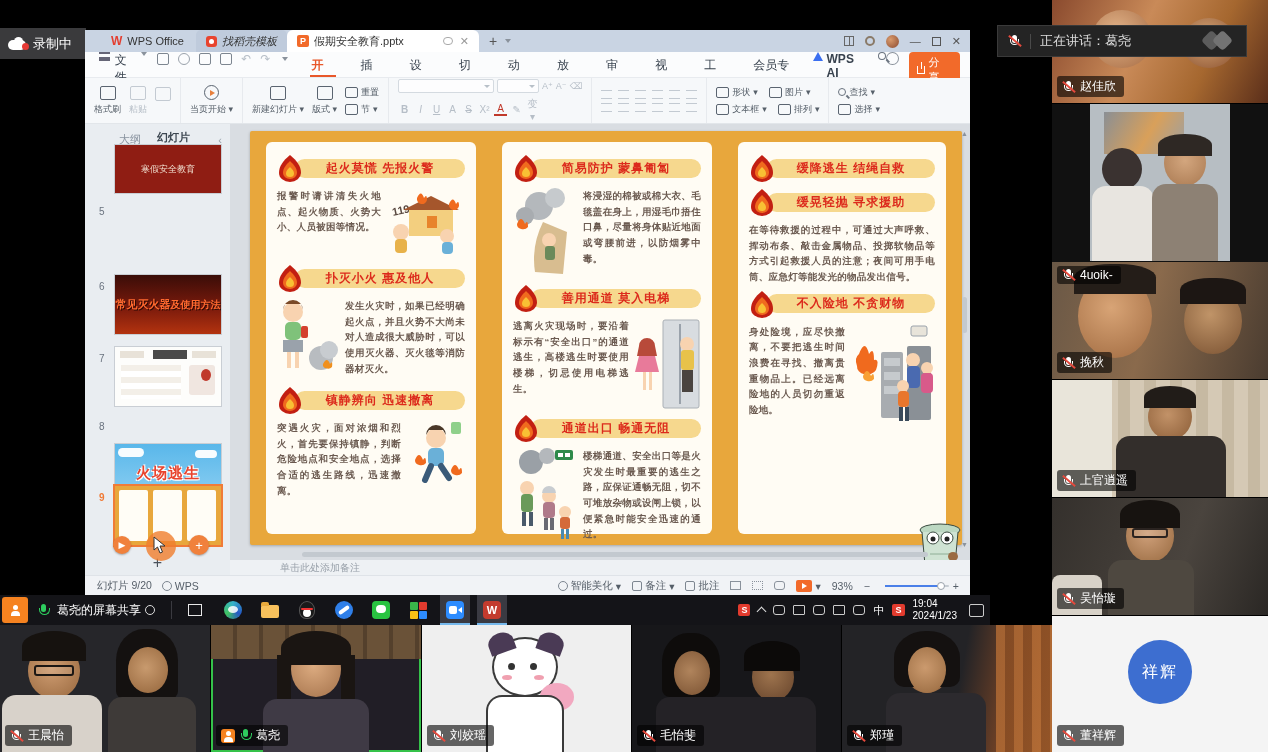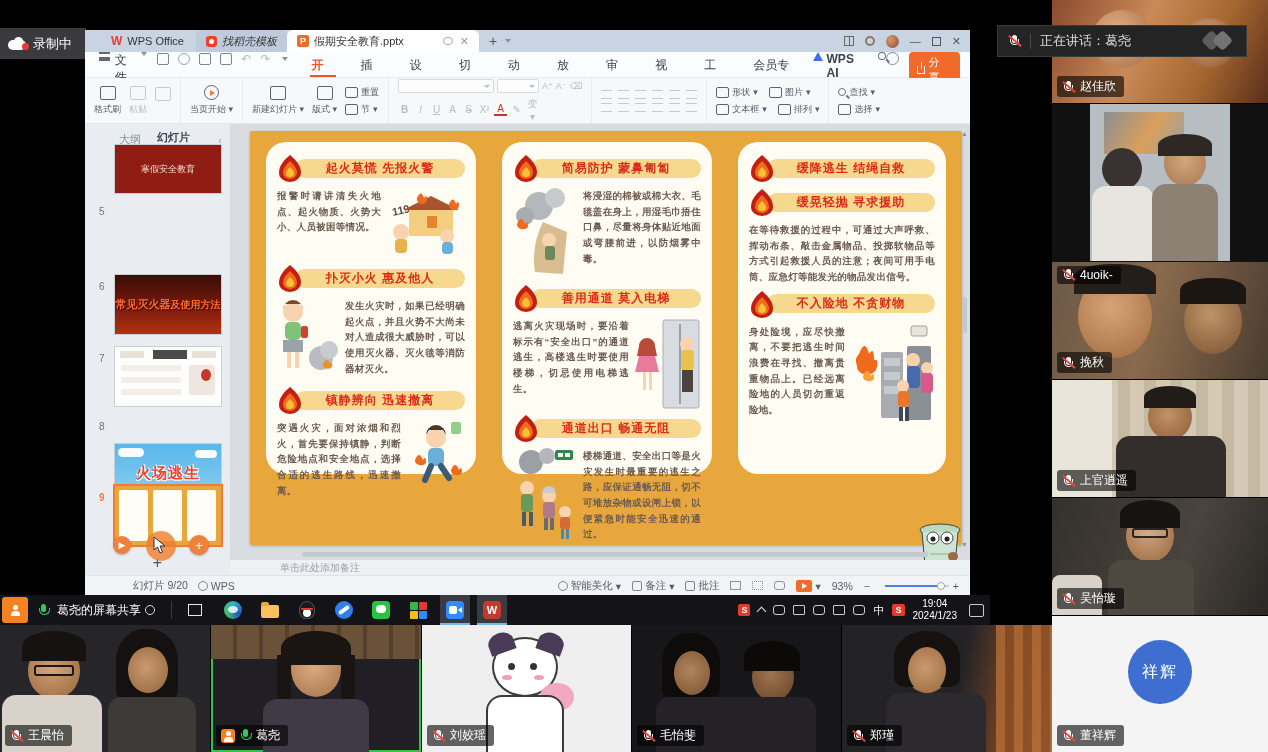--- a/index.html
+++ b/index.html
@@ -89,38 +89,38 @@
   .t8-txt { color:#e8442e; font-weight:bold; font-size:15px; text-shadow:1px 1px 0 #fff,-1px 1px 0 #fff,1px -1px 0 #fff; letter-spacing:1px; z-index:1; }
   .mini-col { position:absolute; top:4px; bottom:4px; width:29px; background:#fffdf6; border-radius:2px; }
   .mini-pill { height:3px; background:#f0b64a; border-radius:2px; margin:3px 3px 0; }
   .mini-line { height:1.5px; background:#d8cdbf; margin:2px 4px 0; }
   .float-btn { position:absolute; width:18px; height:18px; border-radius:50%; background:#f0813c; color:#fff; font-size:9px; display:flex; align-items:center; justify-content:center; z-index:5; box-shadow:0 1px 2px rgba(0,0,0,.3); }
   .add-slide { position:absolute; left:0; right:0; text-align:center; font-size:16px; color:#4a525c; }
 
   
   .canvas { position:absolute; left:145px; top:94px; right:0; height:436px; background:#d9dde2; }
   .slide { position:absolute; left:20px; top:7px; width:712px; height:414px; background:#e8a73c; border-radius:2px; box-shadow:0 1px 3px rgba(0,0,0,.25); }
-  .scol { position:absolute; top:11px; height:332px; background:#fffcf4; border-radius:20px; padding:8px 11px; }
+  .scol { position:absolute; top:11px; height:392px; background:#fffcf4; border-radius:6px; padding:8px 11px; }
   .sec-head { display:flex; align-items:center; margin:4px 0 6px; }
   .flame { flex:0 0 auto; margin-right:-8px; z-index:2; }
   .pill { flex:1; background:#f6d88e; border-radius:10px; height:19px; line-height:19px; text-align:center; color:#dc2a1c; font-weight:bold; font-size:12px; letter-spacing:1px; }
   .sp { font-size:9.5px; font-weight:bold; color:#6b5a50; line-height:1.65; letter-spacing:.3px; text-align:justify; margin-bottom:5px; }
   .sp.red { color:#da3b28; }
   .srow { display:flex; gap:6px; align-items:flex-start; }
   .srow .sp { flex:1; }
   .illus { flex:0 0 auto; }
 
   .trash { position:absolute; }
   .hscroll { position:absolute; left:72px; right:42px; bottom:3px; height:5px; background:#c3c9cf; border-radius:3px; }
   .vscroll { position:absolute; right:2px; top:6px; bottom:12px; width:7px; }
   .vthumb { position:absolute; left:1px; width:5px; top:40%; height:36px; background:#c3c9cf; border-radius:3px; }
   .varrow { position:absolute; left:0; width:7px; font-size:7px; color:#8a929c; text-align:center; }
 
   .notesbar { position:absolute; left:145px; top:530px; right:0; height:15px; background:#eef1f4; font-size:10px; color:#9aa2ab; padding-left:50px; line-height:15px; }
-  .statusbar { position:absolute; left:0; top:545px; right:0; height:20px; background:#f1f3f6; border-top:1px solid #dfe3e8; display:flex; align-items:center; font-size:10.5px; color:#555e68;padding-left:36px; }
+  .statusbar { position:absolute; left:0; top:545px; right:0; height:20px; background:#f1f3f6; border-top:1px solid #dfe3e8; display:flex; align-items:center; font-size:10.5px; color:#555e68; }
   .statusbar .spacer { flex:1; }
   .sb-item { display:flex; align-items:center; gap:3px; margin-right:11px; }
   .sb-ico { width:10px; height:10px; border:1px solid #7d8690; border-radius:2px; }
   .sb-view { width:11px; height:9px; border:1px solid #8a929c; }
   .sb-play { width:16px; height:12px; background:#f26a2a; border-radius:2px; position:relative; }
   .sb-play::after { content:""; position:absolute; left:6px; top:3px; border-left:5px solid #fff; border-top:3px solid transparent; border-bottom:3px solid transparent; }
   .zoom-track { width:64px; height:2px; background:#c6ccd3; border-radius:1px; position:relative; margin:0 4px; }
   .zoom-fill { position:absolute; left:0; top:0; height:2px; width:56px; background:#4a7fe8; }
   .zoom-handle { position:absolute; left:52px; top:-3px; width:8px; height:8px; background:#fff; border:1px solid #9aa2ab; border-radius:50%; }
 
@@ -184,21 +184,21 @@
   .meet-ico { width:18px; height:18px; border-radius:4px; background:#2d8cff; position:relative; }
   .meet-ico::after { content:""; position:absolute; left:3px; top:5px; width:8px; height:8px; background:#fff; border-radius:2px; }
   .meet-ico::before { content:""; position:absolute; right:2px; top:6px; border-right:4px solid #fff; border-top:3px solid transparent; border-bottom:3px solid transparent; }
   .wps-ico { width:18px; height:18px; border-radius:4px; background:#c33b2e; color:#fff; font-weight:bold; font-size:11px; text-align:center; line-height:18px; }
   .tray { margin-left:auto; display:flex; align-items:center; gap:8px; padding-right:6px; font-size:10px; }
   .badge-s { background:#e23b2e; color:#fff; font-size:9px; font-weight:bold; border-radius:2px; padding:0 3px; line-height:12px; }
   .chev { width:7px; height:7px; border-left:1.5px solid #ddd; border-top:1.5px solid #ddd; transform:rotate(45deg); margin-top:3px; }
   .tray-ico { width:12px; height:10px; border:1.2px solid #ccc; border-radius:1px; }
   .tray-ico.r { border-radius:3px; }
   .ime { color:#fff; font-size:11px; }
-  .clock { text-align:center; line-height:1.25; color:#fff; font-size:10px; }
+  .clock { text-align:left; line-height:1.25; color:#fff; font-size:10px; }
   .notif { width:15px; height:13px; border:1.2px solid #ccc; border-radius:2px; margin-left:4px; }
 </style>
 </head>
 <body>
 
 <div class="screen">
 
   <div class="rec-badge">
     <span class="rec-cloud">
         <span class="rec-dot"></span>

